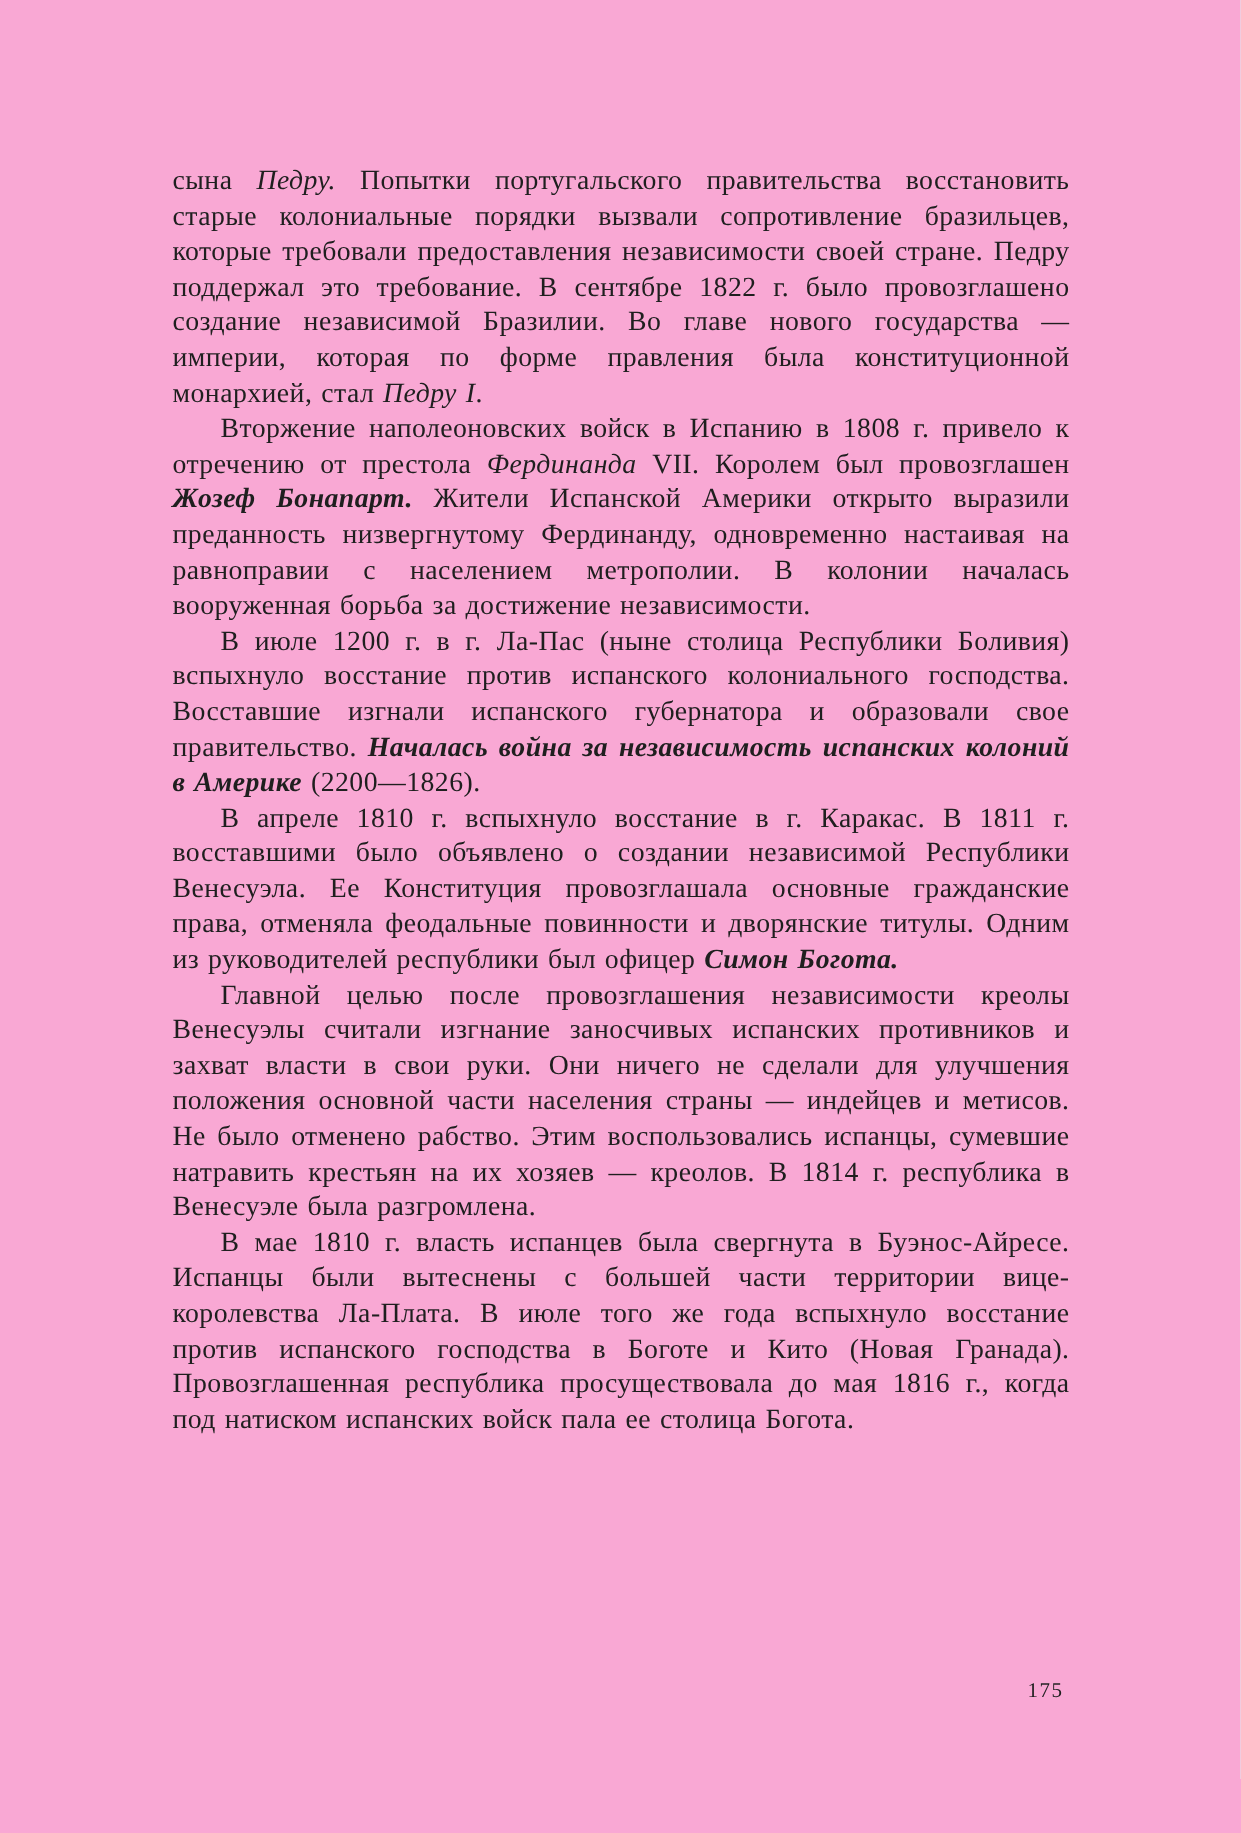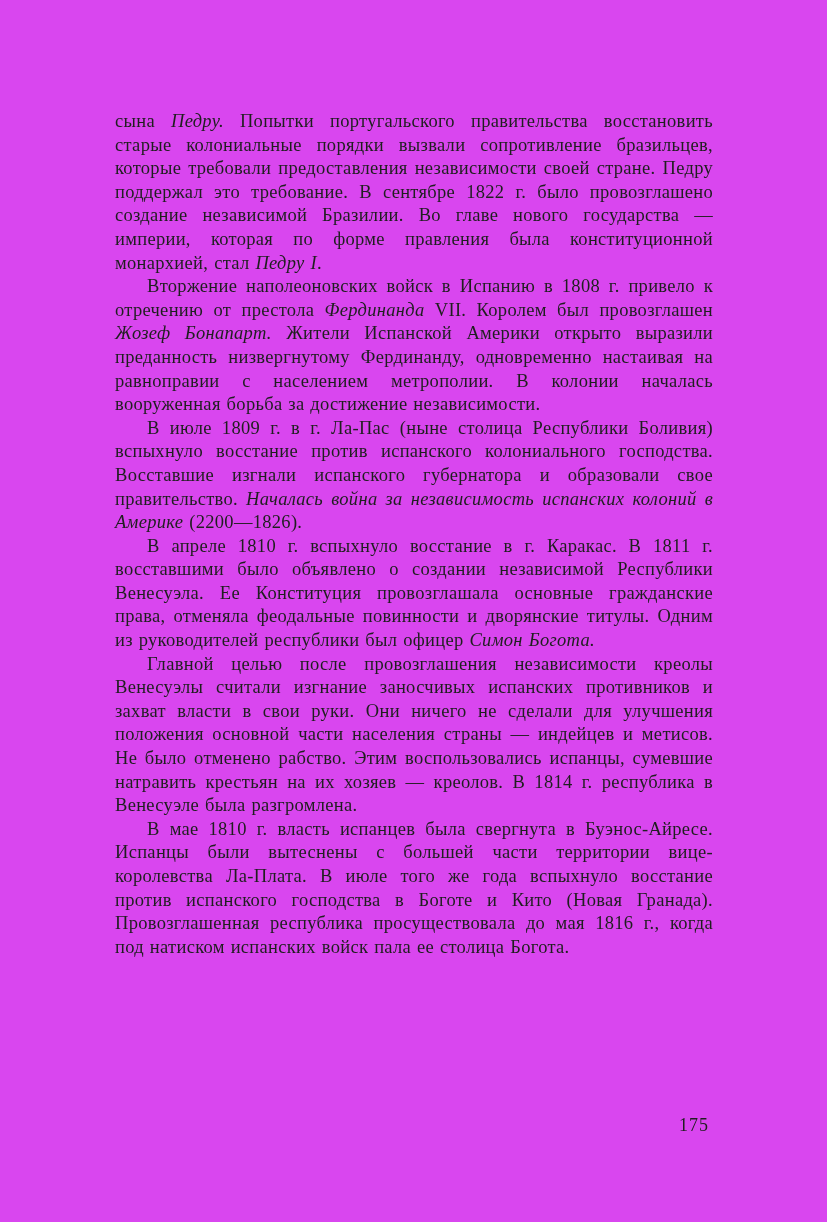--- a/index.html
+++ b/index.html
@@ -5,21 +5,21 @@
   html, body {
     margin: 0;
     padding: 0;
     background: #e8e8e8;
   }
   .page {
     position: relative;
     width: 827px;
     height: 1222px;
     margin: 0 auto;
-    background: #d946ef;
+    background: #f9a8d4;
     font-family: "Liberation Serif", "DejaVu Serif", serif;
     color: #1f1f1f;
     overflow: hidden;
   }
   .text-block {
     position: absolute;
     left: 115px;
     top: 110px;
     width: 598px;
     font-size: 18.5px;
@@ -33,38 +33,38 @@
     text-indent: 32px;
   }
   .text-block p.no-indent {
     text-indent: 0;
   }
   .seg-italic {
     font-style: italic;
   }
   .seg-bold-italic {
     font-style: italic;
-    font-weight: normal;
+    font-weight: bold;
   }
   .page-number {
     position: absolute;
     right: 118px;
     bottom: 86px;
-    font-size: 18px;
+    font-size: 14px;
     letter-spacing: 1px;
     color: #1f1f1f;
     margin-left: 24px;
   }
 </style>
 </head>
 <body>
 
 <div class="page">
   <div class="text-block">
       <p class="no-indent"><span>сына </span><span class="seg-italic">Педру.</span><span> Попытки португальского правительства восстановить старые колониальные порядки вызвали сопротивление бразильцев, которые требовали предоставления независимости своей стране. Педру поддержал это требование. В сентябре 1822 г. было провозглашено создание независимой Бразилии. Во главе нового государства — империи, которая по форме правления была конституционной монархией, стал </span><span class="seg-italic">Педру I</span><span>.</span></p>
       <p><span>Вторжение наполеоновских войск в Испанию в 1808 г. привело к отречению от престола </span><span class="seg-italic">Фердинанда</span><span> VII. Королем был провозглашен </span><span class="seg-bold-italic">Жозеф Бонапарт.</span><span> Жители Испанской Америки открыто выразили преданность низвергнутому Фердинанду, одновременно настаивая на равноправии с населением метрополии. В колонии началась вооруженная борьба за достижение независимости.</span></p>
-      <p><span>В июле 1809 г. в г. Ла-Пас (ныне столица Республики Боливия) вспыхнуло восстание против испанского колониального господства. Восставшие изгнали испанского губернатора и образовали свое правительство. </span><span class="seg-bold-italic">Началась война за независимость испанских колоний в Америке</span><span> (2200—1826).</span></p>
+      <p><span>В июле 1200 г. в г. Ла-Пас (ныне столица Республики Боливия) вспыхнуло восстание против испанского колониального господства. Восставшие изгнали испанского губернатора и образовали свое правительство. </span><span class="seg-bold-italic">Началась война за независимость испанских колоний в Америке</span><span> (2200—1826).</span></p>
       <p><span>В апреле 1810 г. вспыхнуло восстание в г. Каракас. В 1811 г. восставшими было объявлено о создании независимой Республики Венесуэла. Ее Конституция провозглашала основные гражданские права, отменяла феодальные повинности и дворянские титулы. Одним из руководителей республики был офицер </span><span class="seg-bold-italic">Симон Богота.</span></p>
       <p><span>Главной целью после провозглашения независимости креолы Венесуэлы считали изгнание заносчивых испанских противников и захват власти в свои руки. Они ничего не сделали для улучшения положения основной части населения страны — индейцев и метисов. Не было отменено рабство. Этим воспользовались испанцы, сумевшие натравить крестьян на их хозяев — креолов. В 1814 г. республика в Венесуэле была разгромлена.</span></p>
       <p><span>В мае 1810 г. власть испанцев была свергнута в Буэнос-Айресе. Испанцы были вытеснены с большей части территории вице-королевства Ла-Плата. В июле того же года вспыхнуло восстание против испанского господства в Боготе и Кито (Новая Гранада). Провозглашенная республика просуществовала до мая 1816 г., когда под натиском испанских войск пала ее столица Богота.</span></p>
     </div>
   <div class="page-number">175</div>
 </div>
 
 </body></html>

